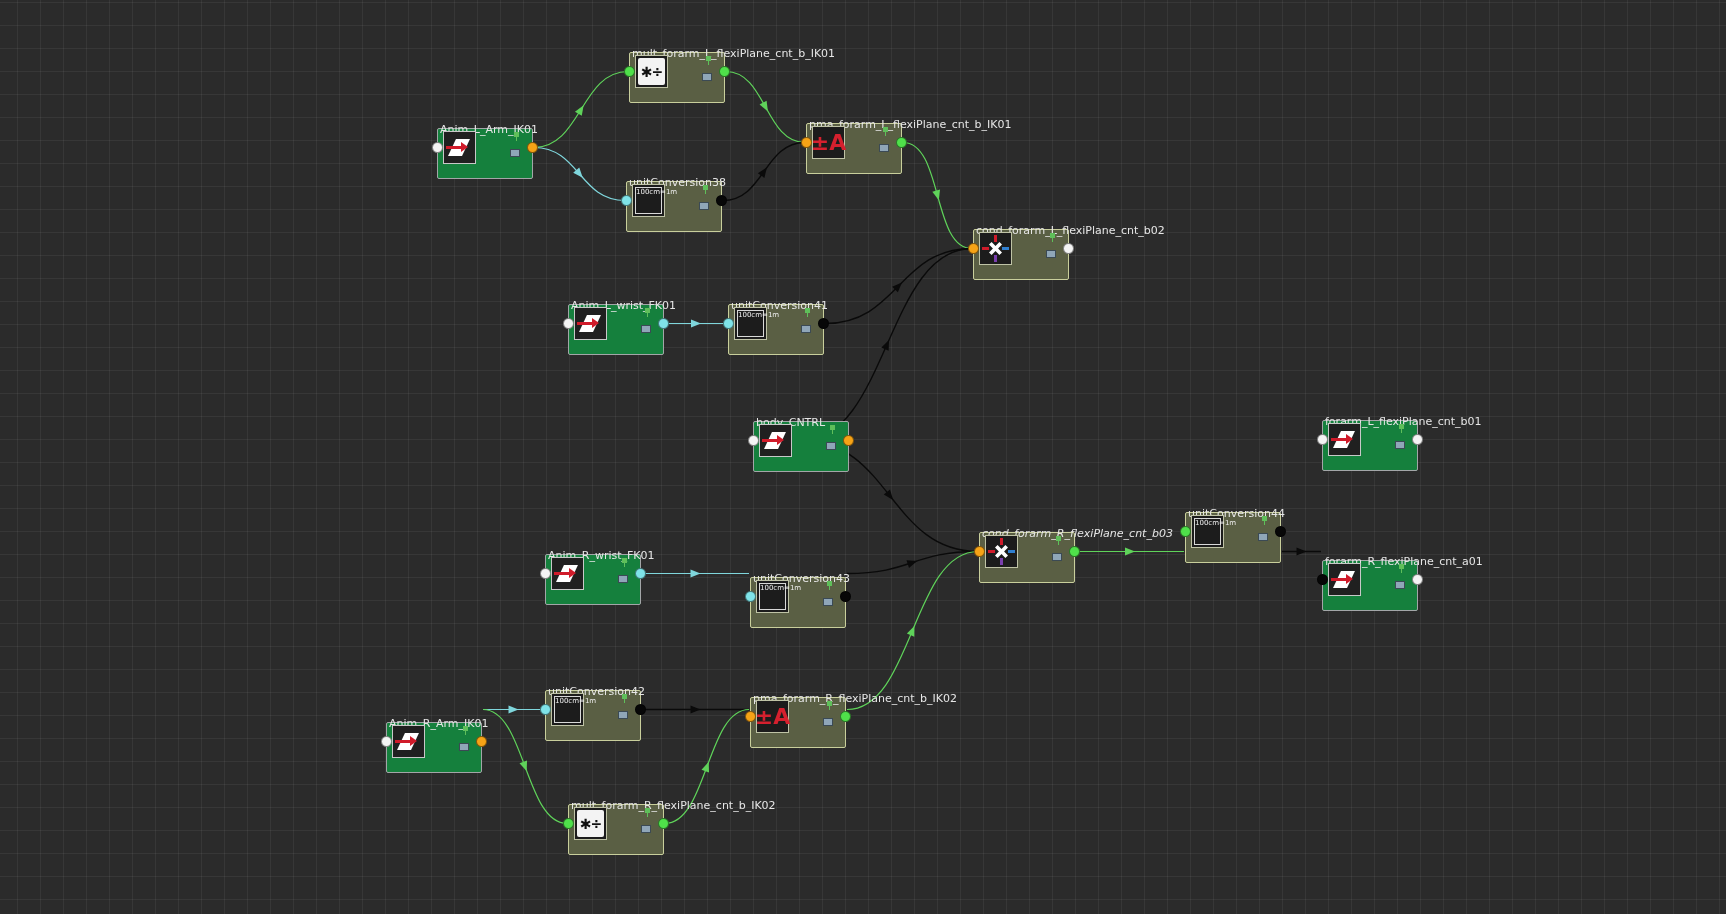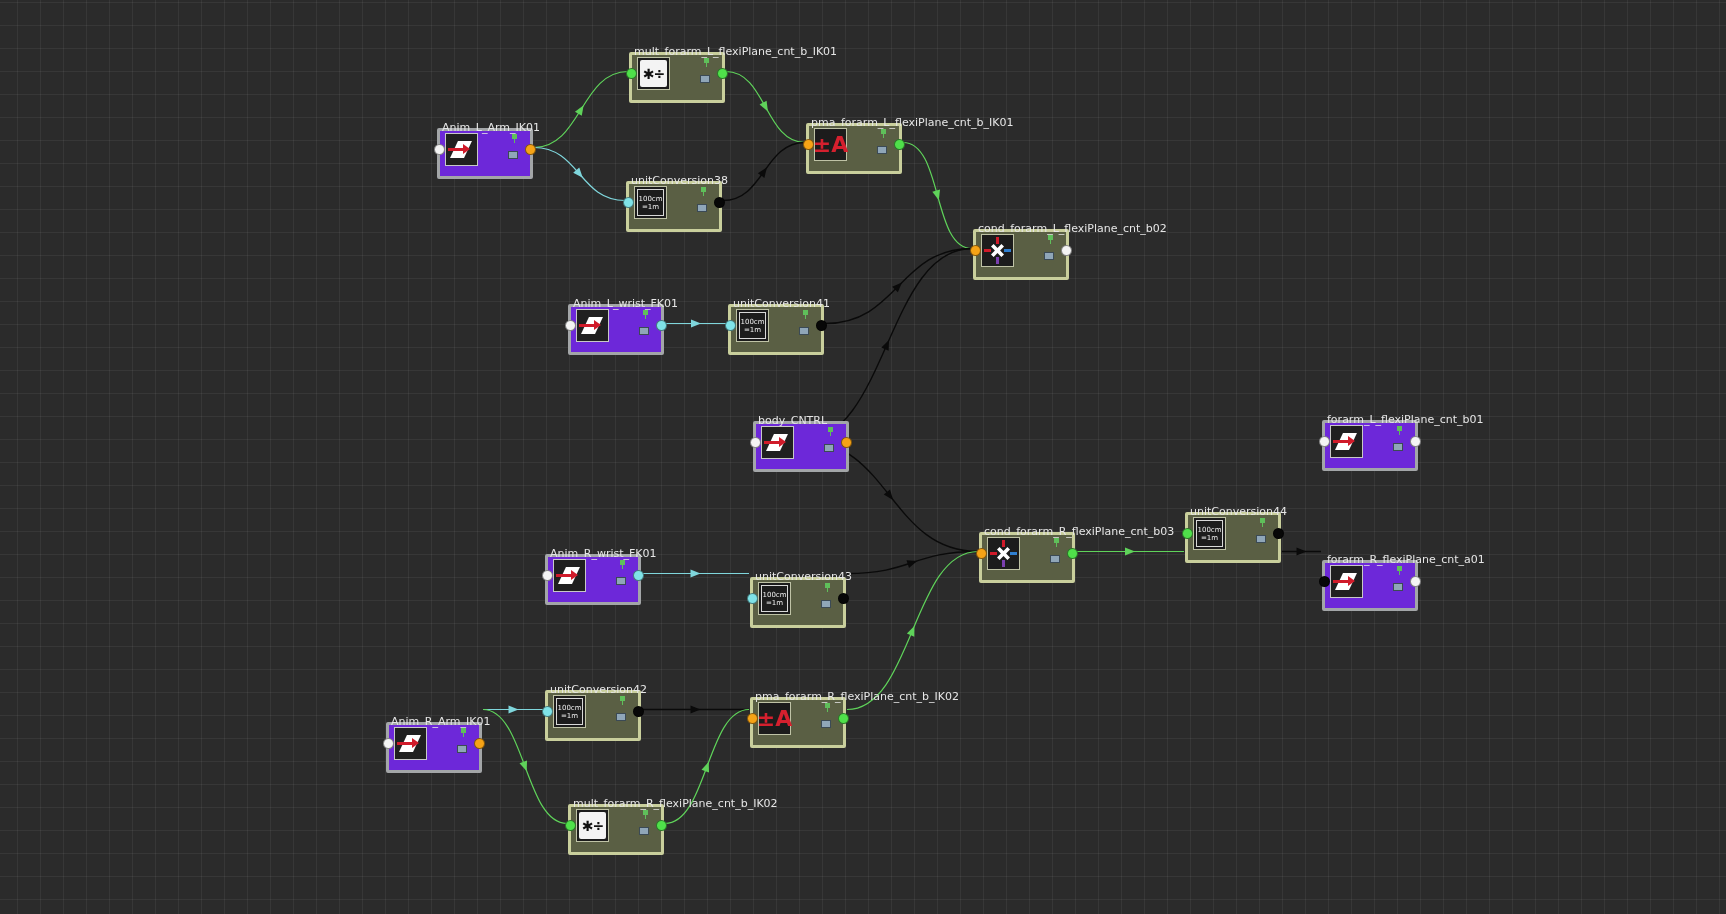--- a/index.html
+++ b/index.html
@@ -9,22 +9,22 @@
     background-image:
       linear-gradient(to right, rgba(255,255,255,0.055) 1px, transparent 1px),
       linear-gradient(to bottom, rgba(255,255,255,0.055) 1px, transparent 1px);
     background-size:23px 23px;
     background-position:17px 2px;
     font-family:"DejaVu Sans", sans-serif;
   }
   #graph { position:absolute; left:0; top:0; width:1726px; height:914px; }
   #wires { position:absolute; left:0; top:0; width:1726px; height:914px; pointer-events:none; }
   .node { position:absolute; width:96px; height:51px; box-sizing:border-box;
-          border:3px solid #bef264; border-radius:2px; }
-  .node.transform { background:#6d28d9; border-color:#a3a6a8; }
+          border:1px solid #bef264; border-radius:2px; }
+  .node.transform { background:#15803d; border-color:#a3a6a8; }
   .node.util { background:#5a5f44; border-color:#c9cf9c; }
   .node .label { position:absolute; left:2px; bottom:42px; white-space:nowrap;
                  color:#e6e6e6; font-size:11px; line-height:12px; }
   .node .icon { position:absolute; left:5px; top:2px; width:33px; height:33px; box-sizing:border-box;
                 border:1px solid #bfc3a6; background:#1c1c1c; display:flex; align-items:center; justify-content:center; }
   .node.transform .icon { border-color:#c8c8c8; background:#202020; }
   .node .pin { position:absolute; right:12px; top:3px; width:7px; height:9px; }
   .node .pin::before { content:""; position:absolute; left:1px; top:0; width:5px; height:5px; background:#5fbf5a; }
   .node .pin::after { content:""; position:absolute; left:3px; top:5px; width:1px; height:4px; background:#5fbf5a; }
   .node .shape-ind { position:absolute; right:12px; top:20px; width:8px; height:6px;
@@ -39,21 +39,21 @@
   .c-cyan { background:#7fe3e8; }
   .c-black { background:#070707; }
   .glyph-transform { position:relative; width:29px; height:29px; }
   .glyph-transform .par { position:absolute; left:7px; top:6px; width:14px; height:17px; background:#fff; transform:skewX(-25deg); }
   .glyph-transform .arr { position:absolute; left:1px; top:13px; width:17px; height:3px; background:#d01b2a; }
   .glyph-transform .arrh { position:absolute; left:16px; top:9px; width:0; height:0;
                            border-top:5px solid transparent; border-bottom:5px solid transparent; border-left:7px solid #d01b2a; }
   .glyph-md { width:27px; height:27px; background:#f3f3f3; color:#111; font-weight:bold; font-size:14px;
               display:flex; align-items:center; justify-content:center; letter-spacing:-1px; border-radius:2px; }
   .glyph-uc { width:27px; height:27px; border:1px solid #d8d8d8; box-sizing:border-box; color:#f0f0f0;
-              font-size:7px; line-height:8px; text-align:center; display:flex; flex-direction:column; justify-content:center; }
+              font-size:7px; line-height:8px; text-align:center; display:flex; flex-direction:row; justify-content:flex-start; }
   .glyph-pma { color:#d5202e; font-size:22px; font-weight:bold; line-height:27px; }
   .glyph-cond { position:relative; width:27px; height:27px; }
   .glyph-cond .x { position:absolute; left:7px; top:7px; width:13px; height:13px; background:#fff;
                    clip-path:polygon(20% 0,50% 30%,80% 0,100% 20%,70% 50%,100% 80%,80% 100%,50% 70%,20% 100%,0 80%,30% 50%,0 20%); }
   .glyph-cond .a1 { position:absolute; left:12px; top:0; width:3px; height:7px; background:#d01b2a; }
   .glyph-cond .a2 { position:absolute; left:0; top:12px; width:7px; height:3px; background:#d01b2a; }
   .glyph-cond .a3 { position:absolute; left:20px; top:12px; width:7px; height:3px; background:#2f7fd0; }
   .glyph-cond .a4 { position:absolute; left:12px; top:20px; width:3px; height:7px; background:#7a3fae; }
 </style>
 </head>
@@ -209,21 +209,21 @@
           <div class="par"></div>
           <div class="arr"></div>
           <div class="arrh"></div>
         </div>
       </div>
       <div class="pin"></div>
       <div class="shape-ind"></div>
       <div class="port in c-white"></div>
       <div class="port out c-white"></div>
     </div>
-    <div class="node util" style="left: 979px; top: 532px;">
+    <div class="node util" style="left: 979px; top: 532px; font-style: italic;">
       <div class="label">cond_forarm_R_flexiPlane_cnt_b03</div>
       <div class="icon">
         <div class="glyph-cond">
           <div class="a1"></div>
           <div class="a2"></div>
           <div class="a3"></div>
           <div class="a4"></div>
           <div class="x"></div>
         </div>
       </div>

